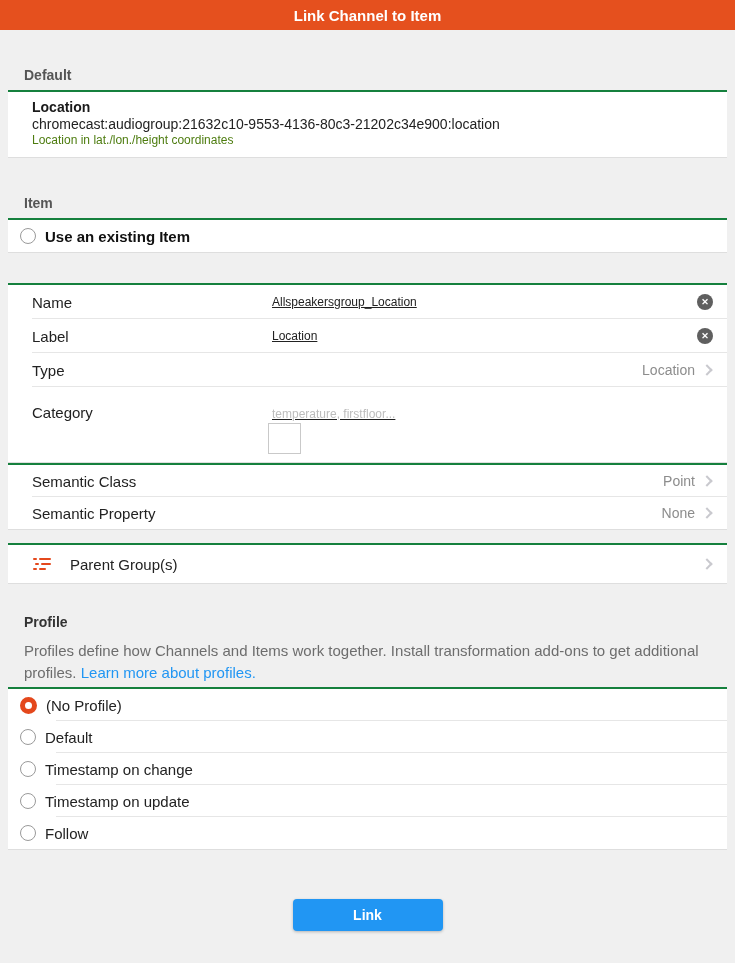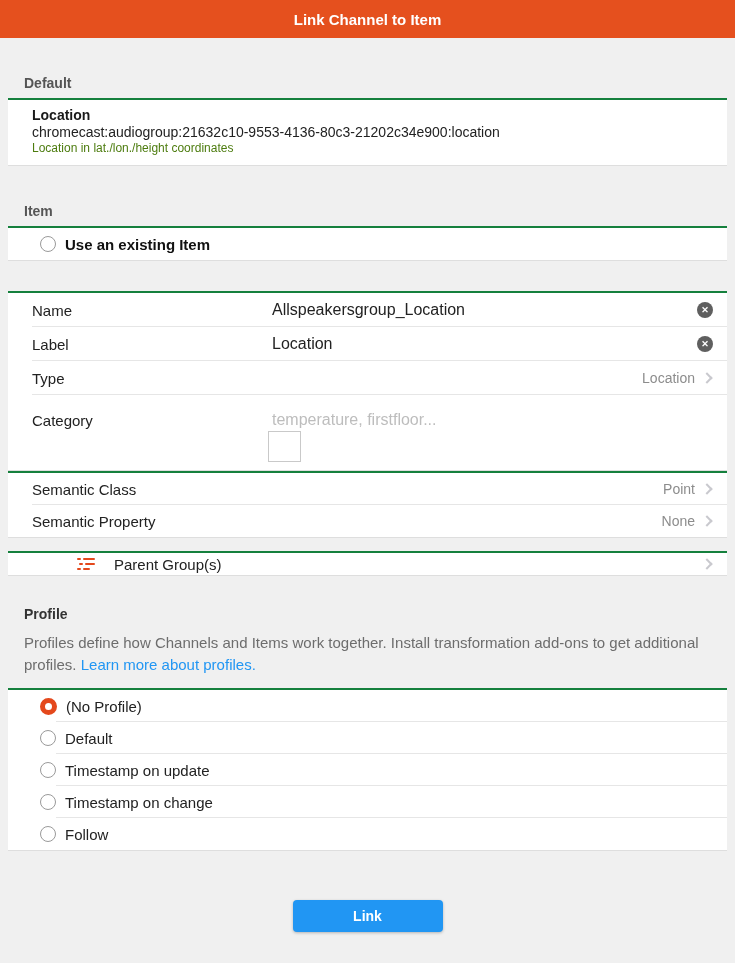--- a/index.html
+++ b/index.html
@@ -6,42 +6,42 @@
   html,body { width:735px; height:963px; }
   body {
     font-family:"Liberation Sans", sans-serif;
     background:#f0f0f0;
     color:#212121;
     overflow:hidden;
     position:relative;
   }
   
   .navbar {
-    height:38px; background:#e5501e; color:#fff;
+    height:30px; background:#e5501e; color:#fff;
     display:flex; align-items:center; justify-content:center;
     font-size:15px; font-weight:bold;
   }
   
   .block-title {
     margin:37px 24px 7px 24px; font-size:14px; font-weight:bold; color:#555;
   }
   .block-title.dark { color:#333; margin-top:30px; }
   
   .card {
     background:#fff; margin:0 8px;
     border-top:2px solid #15803d; border-bottom:1px solid #dedede;
   }
   
   .channel-card { padding:7px 24px 9px 24px; }
   .channel-name { font-size:14px; font-weight:bold; line-height:17px; color:#1a1a1a; }
   .channel-uid  { font-size:14px; line-height:17px; color:#222; }
   .channel-desc { font-size:12px; line-height:15px; color:#4d7c0f; }
   
   .radio-row {
-    display:flex; align-items:center; height:32px; padding-left:32px;
+    display:flex; align-items:center; height:32px; padding-left:12px;
     position:relative; cursor:pointer;
   }
   .radio-row:not(:last-child)::after {
     content:""; position:absolute; left:48px; right:0; bottom:0;
     border-bottom:1px solid #e6e6e6;
   }
   .radio {
     width:16px; height:16px; border:1px solid #9a9a9a; border-radius:50%;
     margin-right:9px; flex-shrink:0; background:#fff;
   }
@@ -53,54 +53,53 @@
   
   .form-row {
     display:flex; align-items:center; min-height:34px;
     padding:0 14px 0 24px; position:relative;
   }
   .form-row:not(:last-child)::after {
     content:""; position:absolute; left:24px; right:0; bottom:0;
     border-bottom:1px solid #e6e6e6;
   }
   .form-label { width:240px; flex-shrink:0; font-size:15px; color:#222; }
-  .form-value { flex:1; font-size:16px; color:#222; border:none; outline:none;
-    background:transparent; font-family:inherit; padding:0; }
+  .form-value { flex:1; font-size:12px; color:#222; border:none; outline:none;
+    background:transparent; font-family:inherit; padding:0;text-decoration:underline; }
   .form-value::placeholder { color:#bdbdbd; }
   .value-gray { font-size:14px; color:#8c8c8c; margin-right:8px; }
   .spacer { flex:1; }
   .clear-icon {
     width:16px; height:16px; border-radius:50%; background:#5f5f5f;
     color:#fff; font-size:9px; line-height:16px; text-align:center;
     flex-shrink:0; cursor:pointer; font-weight:bold;
   }
   .chevron {
     width:8px; height:8px; border-right:2px solid #c9c9ce; border-top:2px solid #c9c9ce;
     transform:rotate(45deg); flex-shrink:0; margin-right:2px;
   }
   .category-block { padding:0 14px 8px 24px; position:relative; }
   .category-top { display:flex; align-items:flex-end; min-height:34px; }
   .category-box {
     width:33px; height:31px; border:1px solid #c9c9c9; background:#fff;
     margin-left:236px; margin-top:2px; cursor:pointer;
   }
   
   .parent-row {
-    display:flex; align-items:center; height:22px; padding:0 14px 0 24px;
+    display:flex; align-items:center; height:38px; padding:0 14px 0 24px;
     cursor:pointer;
-    margin-left:44px;
   }
   .parent-icon { margin-right:18px; flex-shrink:0; }
   .parent-label { font-size:15px; color:#222; }
   
   .block-text {
     margin:10px 24px 0 24px; font-size:15px; line-height:22px; color:#6d6d6d;
   }
   .block-text .link { color:#2196f3; cursor:pointer; }
-  .profile-list { margin-top:12px; }
+  .profile-list { margin-top:3px; }
   
   .footer { display:flex; justify-content:center; margin-top:49px; }
   .btn-link {
     width:150px; height:32px; background:#2196f3; color:#fff;
     font-size:14px; font-weight:bold; border:none; border-radius:4px;
     font-family:inherit; cursor:pointer;
     box-shadow:0 1px 3px rgba(0,0,0,0.25);
   }
 </style>
 </head>
@@ -189,25 +188,25 @@
   <div class="radio-row">
     <span class="radio selected"></span>
     <span class="radio-label normal">(No Profile)</span>
   </div>
   <div class="radio-row">
     <span class="radio"></span>
     <span class="radio-label normal">Default</span>
   </div>
   <div class="radio-row">
     <span class="radio"></span>
+    <span class="radio-label normal">Timestamp on change</span>
+  </div>
+  <div class="radio-row">
+    <span class="radio"></span>
     <span class="radio-label normal">Timestamp on update</span>
-  </div>
-  <div class="radio-row">
-    <span class="radio"></span>
-    <span class="radio-label normal">Timestamp on change</span>
   </div>
   <div class="radio-row">
     <span class="radio"></span>
     <span class="radio-label normal">Follow</span>
   </div>
 </div>
 
 <div class="footer">
   <button class="btn-link">Link</button>
 </div>

